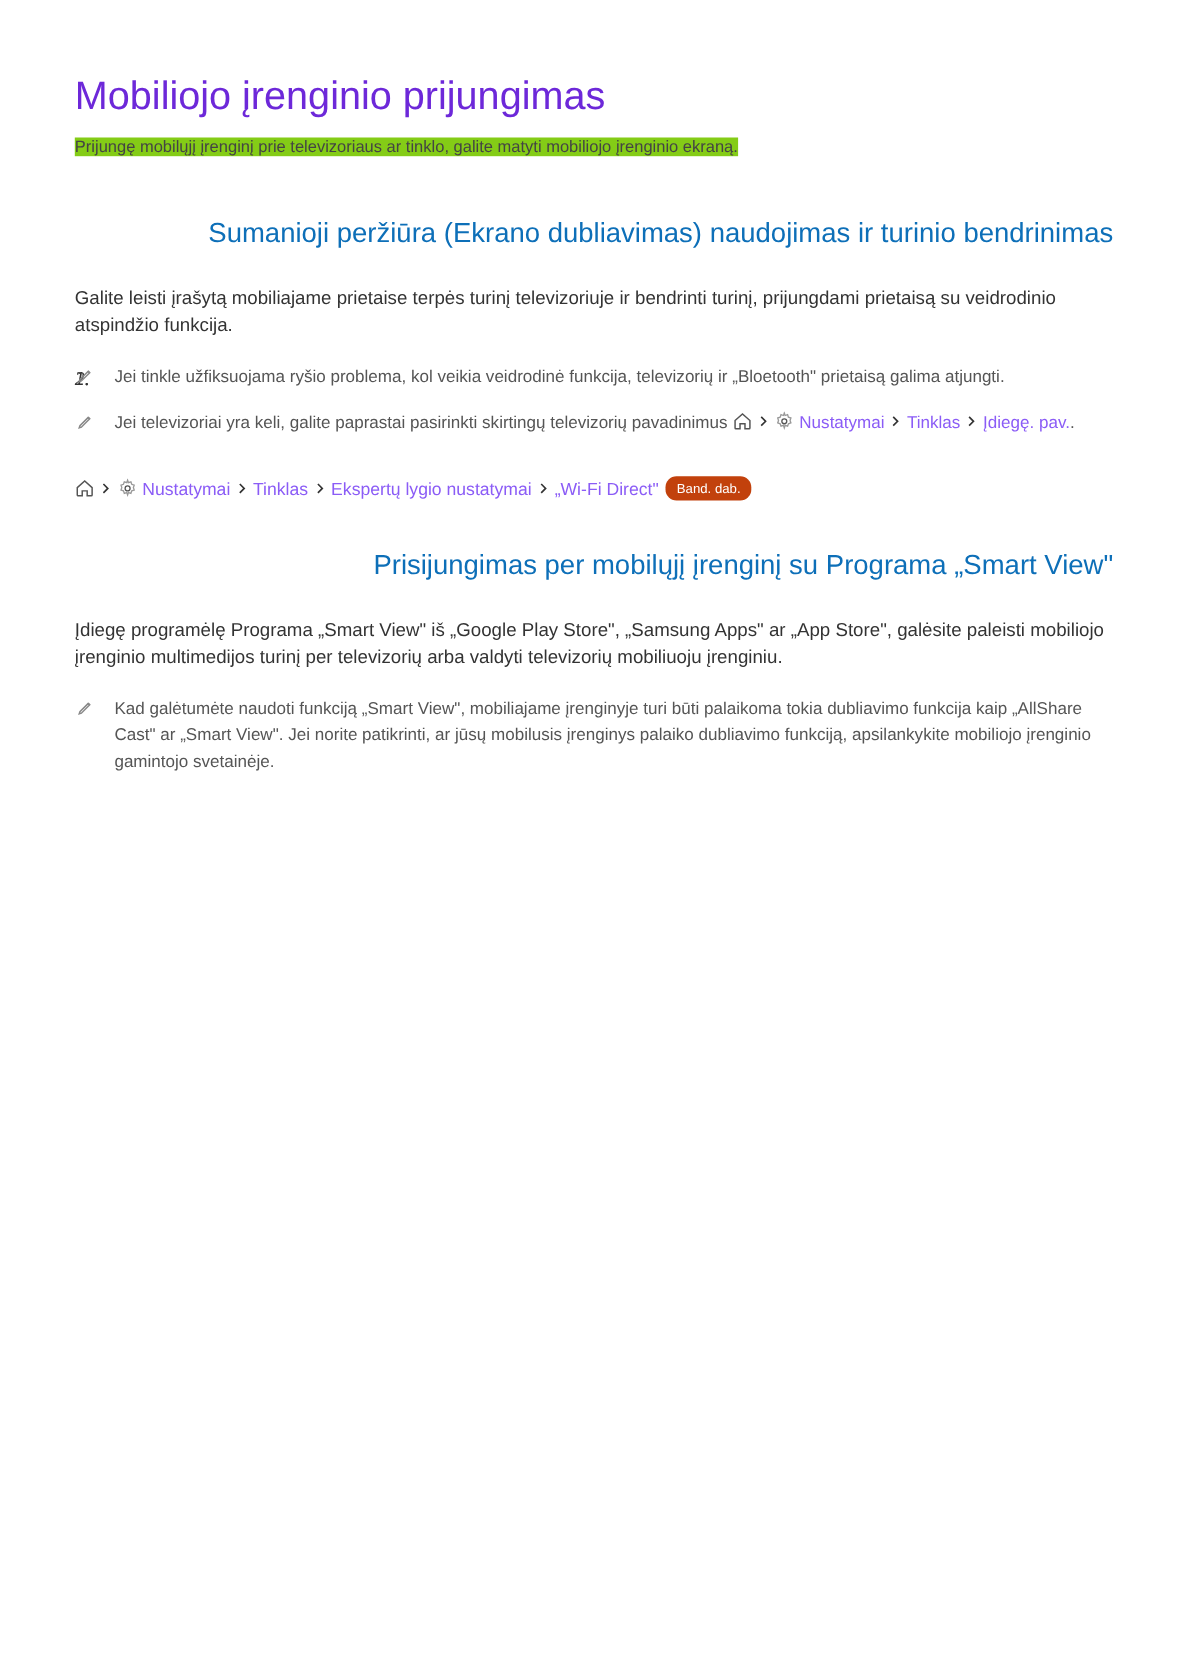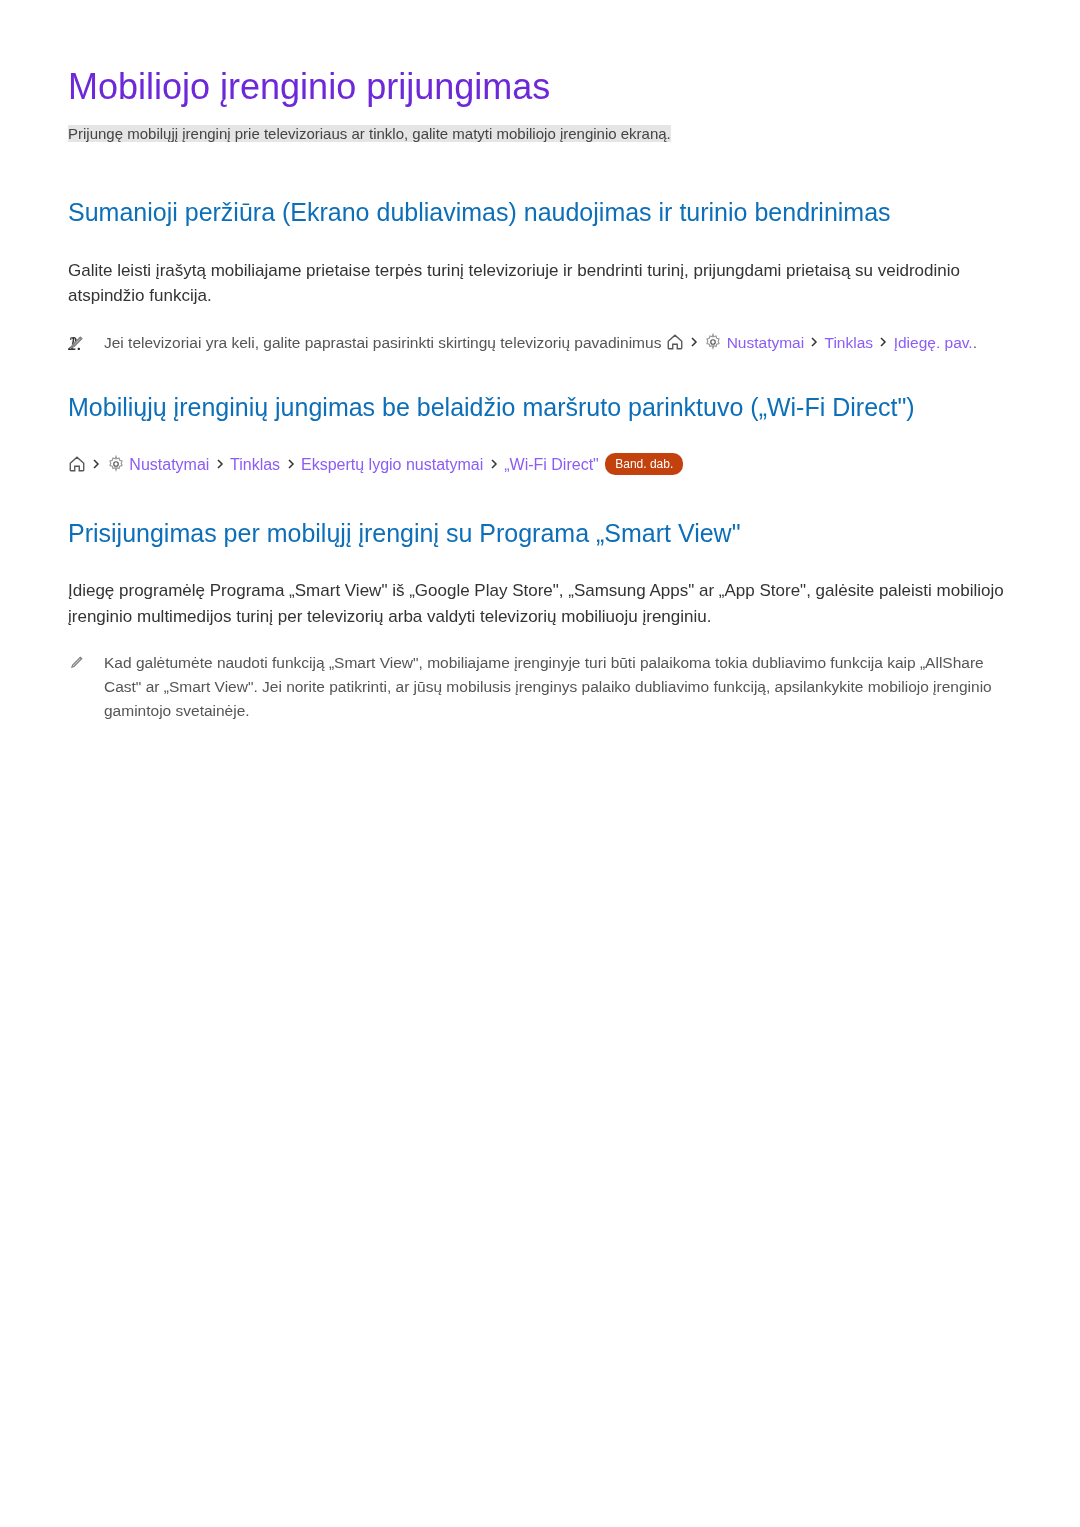--- a/index.html
+++ b/index.html
@@ -14,31 +14,32 @@
   }
   .page-title {
     font-size: 36px;
     color: #6d28d9;
     font-weight: 400;
     margin-bottom: 8px;
   }
   .subtitle-highlight {
     font-size: 15px;
     color: #444;
-    background: #e5e5e5;
+    background: #84cc16;
     display: inline;
     margin-bottom: 40px;
   }
   .subtitle-wrap { margin-bottom: 50px; }
   .section-heading {
     font-size: 25px;
     color: #0d6fb8;
     font-weight: 400;
     margin-bottom: 28px;
     line-height: 1.35;
+    text-align: right;
   }
   .body-text {
     font-size: 17px;
     color: #333;
     margin-bottom: 22px;
   }
   ol.numbered {
     list-style: none;
     padding-left: 32px;
     margin-bottom: 8px;
@@ -135,20 +136,21 @@
   </ol>
 
   <ul class="notes">
     <li>
       <span class="pencil-icon">
         <svg viewBox="0 0 24 24" fill="none" stroke="#888" stroke-width="2">
           <path d="M3 21l3-1 11-11-2-2L4 18l-1 3z"></path>
             <path d="M15 6l3 3"></path>
         </svg>
       </span>
+      <span>Jei tinkle užfiksuojama ryšio problema, kol veikia veidrodinė funkcija, televizorių ir „Bloetooth" prietaisą galima atjungti.</span>
     </li>
     <li>
       <span class="pencil-icon">
         <svg viewBox="0 0 24 24" fill="none" stroke="#888" stroke-width="2">
           <path d="M3 21l3-1 11-11-2-2L4 18l-1 3z"></path>
             <path d="M15 6l3 3"></path>
         </svg>
       </span>
       <span>Jei televizoriai yra keli, galite paprastai pasirinkti skirtingų televizorių pavadinimus </span>
       <span class="inline-icon">
@@ -178,21 +180,20 @@
         <svg viewBox="0 0 24 24" fill="none" stroke="#333" stroke-width="3">
             <path d="M8 4l8 8-8 8"></path>
           </svg>
       </span>
       <span class="menu-link">Įdiegę. pav.</span><span>.</span>
     </li>
   </ul>
 </div>
 
 <div class="section">
-  <h2 class="section-heading">Mobiliųjų įrenginių jungimas be belaidžio maršruto parinktuvo („Wi-Fi Direct")</h2>
   <div class="nav-path">
     <span class="inline-icon">
       <svg viewBox="0 0 24 24" fill="none" stroke="#555" stroke-width="1.8">
         <path d="M3 11l9-8 9 8v9a1 1 0 01-1 1h-5v-6h-6v6H4a1 1 0 01-1-1v-9z"></path>
       </svg>
     </span>
     <span class="chevron">
       <svg viewBox="0 0 24 24" fill="none" stroke="#333" stroke-width="3">
           <path d="M8 4l8 8-8 8"></path>
         </svg>

